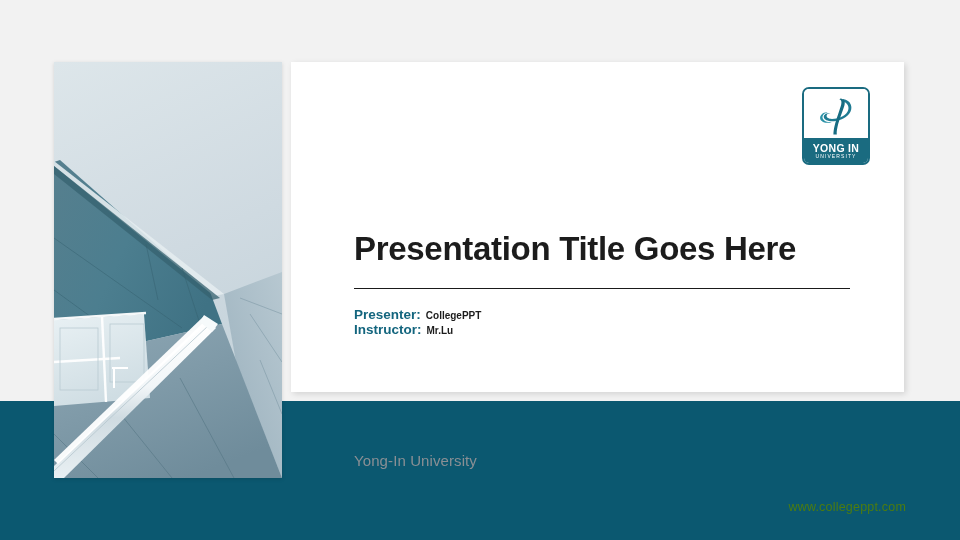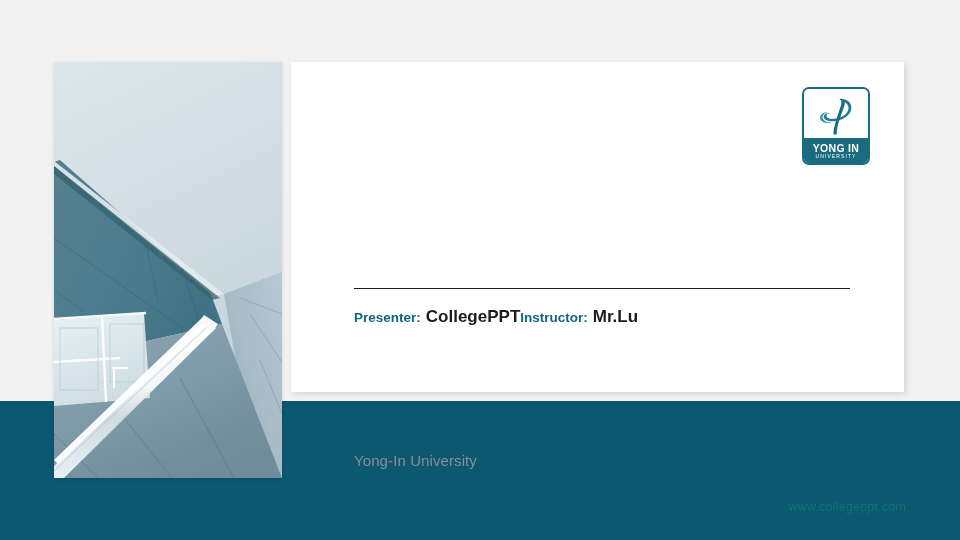--- a/index.html
+++ b/index.html
@@ -22,21 +22,21 @@
     left:0; top:401px;
     width:960px; height:139px;
     background:#0b5870;
   }
 
   
   #footer-url {
     position:absolute;
     right:54px; top:500px;
     font-size:12.5px;
-    color:#0f766e;
+    color:#4d7c0f;
     letter-spacing:0.2px;
     white-space:nowrap;
   }
 
   
   #photo {
     position:absolute;
     left:54px; top:62px;
     width:228px; height:416px;
     overflow:hidden;
@@ -113,30 +113,31 @@
     background:#1a1a1a;
   }
 
   
   #meta {
     position:absolute;
     left:63px; top:245px;
     display:flex;
     align-items:baseline;
     white-space:nowrap;
+    flex-direction:column;
   }
   .meta-group { display:flex; align-items:baseline; }
   .meta-group.second { }
   .meta-label {
     font-size:13.5px;
     font-weight:bold;
     color:#13657e;
   }
   .meta-value {
-    font-size:17px;
+    font-size:10px;
     font-weight:bold;
     color:#1c1c1c;
     margin-left:5px;
   }
 
   
   #card-caption {
     position:absolute;
     left:63px; top:390px;
     font-size:15px;
@@ -244,20 +245,21 @@
           <path d="M27.6 5.6 C31 6 32.6 8.4 31.4 12.6 C30 17.6 26.4 26 24.6 33.6 C23.8 37.2 23.6 39.6 23.8 41.4 L20.4 41.4 C20.4 39 20.8 35.8 21.8 32 C23.8 24 27.2 15.6 28.2 11.4 C28.8 8.6 28.4 7 26.4 6.2 Z" fill="#176d83"></path>
           <path d="M14.4 19.4 C10.4 20.4 8.4 23.4 10.2 26.2 C11.6 28.4 15 29.4 18.8 29 C16.6 30 13 30.2 10.6 29.2 C7 27.8 6 24.4 8.4 21.8 C10 20 12.4 19.2 14.4 19.4 Z" fill="#2d93a8"></path>
         </svg>
       </div>
       <div id="logo-text">
         <div id="logo-name">YONG IN</div>
         <div id="logo-sub">UNIVERSITY</div>
       </div>
     </div>
 
+    <div id="title">Presentation Title Goes Here</div>
     <div id="title-rule"></div>
 
     <div id="meta">
       <div class="meta-group">
         <span class="meta-label">Presenter:</span>
         <span class="meta-value">CollegePPT</span>
       </div>
       <div class="meta-group second">
         <span class="meta-label">Instructor:</span>
         <span class="meta-value">Mr.Lu</span>

